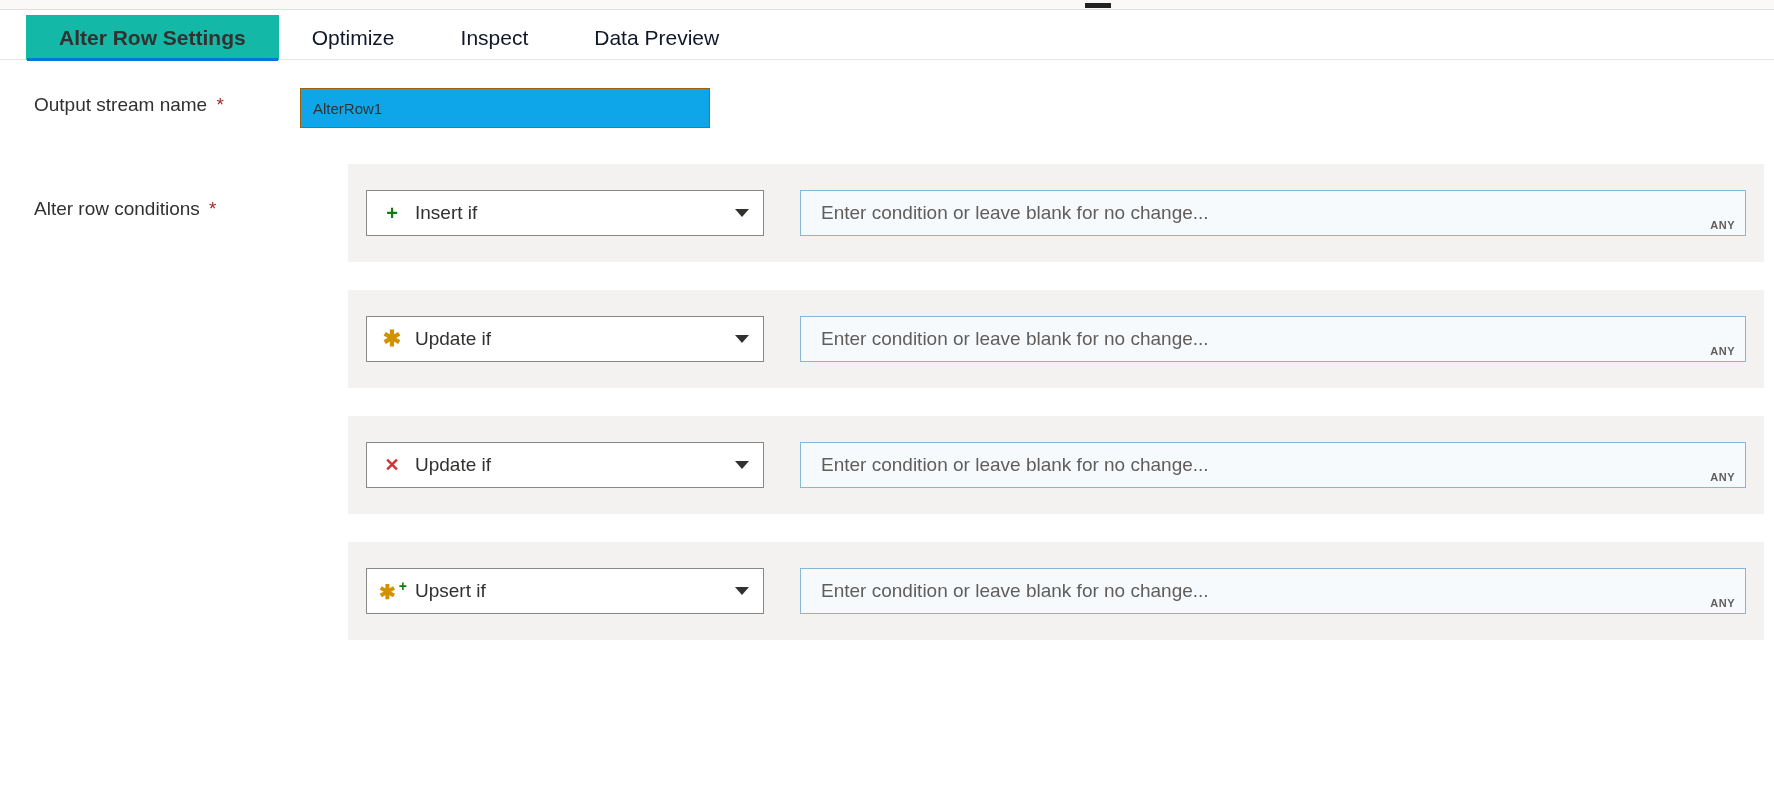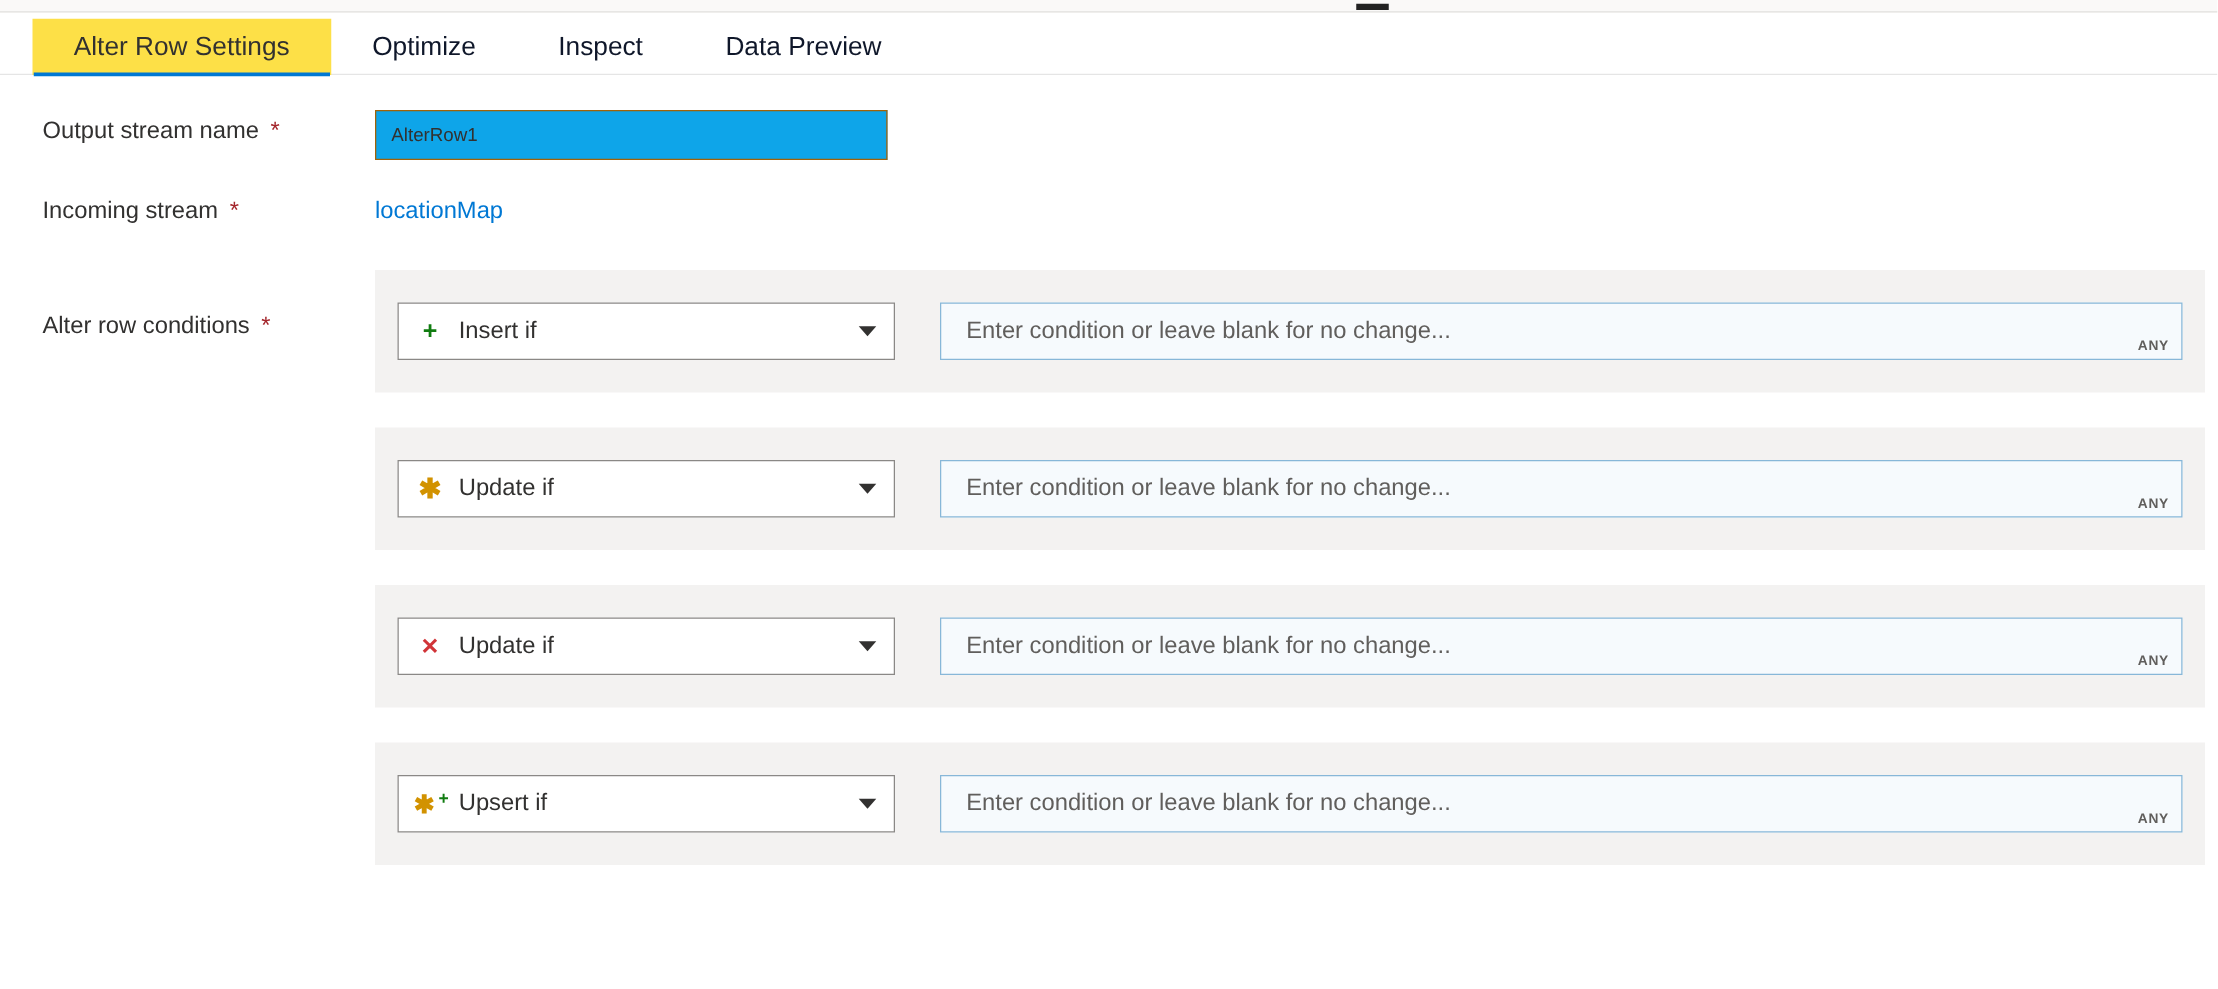--- a/index.html
+++ b/index.html
@@ -40,21 +40,22 @@
     color: #0f172a;
     cursor: pointer;
     border: 1px solid transparent;
     border-bottom: none;
     position: relative;
     top: 1px;
     background: transparent;
   }
   .tab.active {
     color: #323130;
-    background: #fde047;
+    background: #14b8a6;
+    font-weight: bold;
   }
   .tab.active::after {
     content: "";
     position: absolute;
     left: 0;
     right: 0;
     bottom: -1px;
     height: 3px;
     background: #0078d4;
   }
@@ -183,29 +184,22 @@
 <div class="form-area">
 
   <div class="row">
     <div class="label">
       <span>Output stream name</span>
       <span class="req">*</span>
     </div>
     <input class="text-input" type="text" value="AlterRow1" style="">
   </div>
 
-  <div class="row">
-    <div class="label">
-      <span>Incoming stream</span>
-      <span class="req">*</span>
-    </div>
-    <div class="link-val">locationMap</div>
-  </div>
-
-  <div class="row" style="margin-top:36px;">
+
+  <div class="row" style="margin-top:36px;gap:48px;">
     <div class="label" style="padding-top:34px;">
       <span>Alter row conditions</span>
       <span class="req">*</span>
     </div>
 
     <div class="conditions-col">
 
       <div class="cond-block">
         <div class="cond-select">
           <span class="icon-slot">

